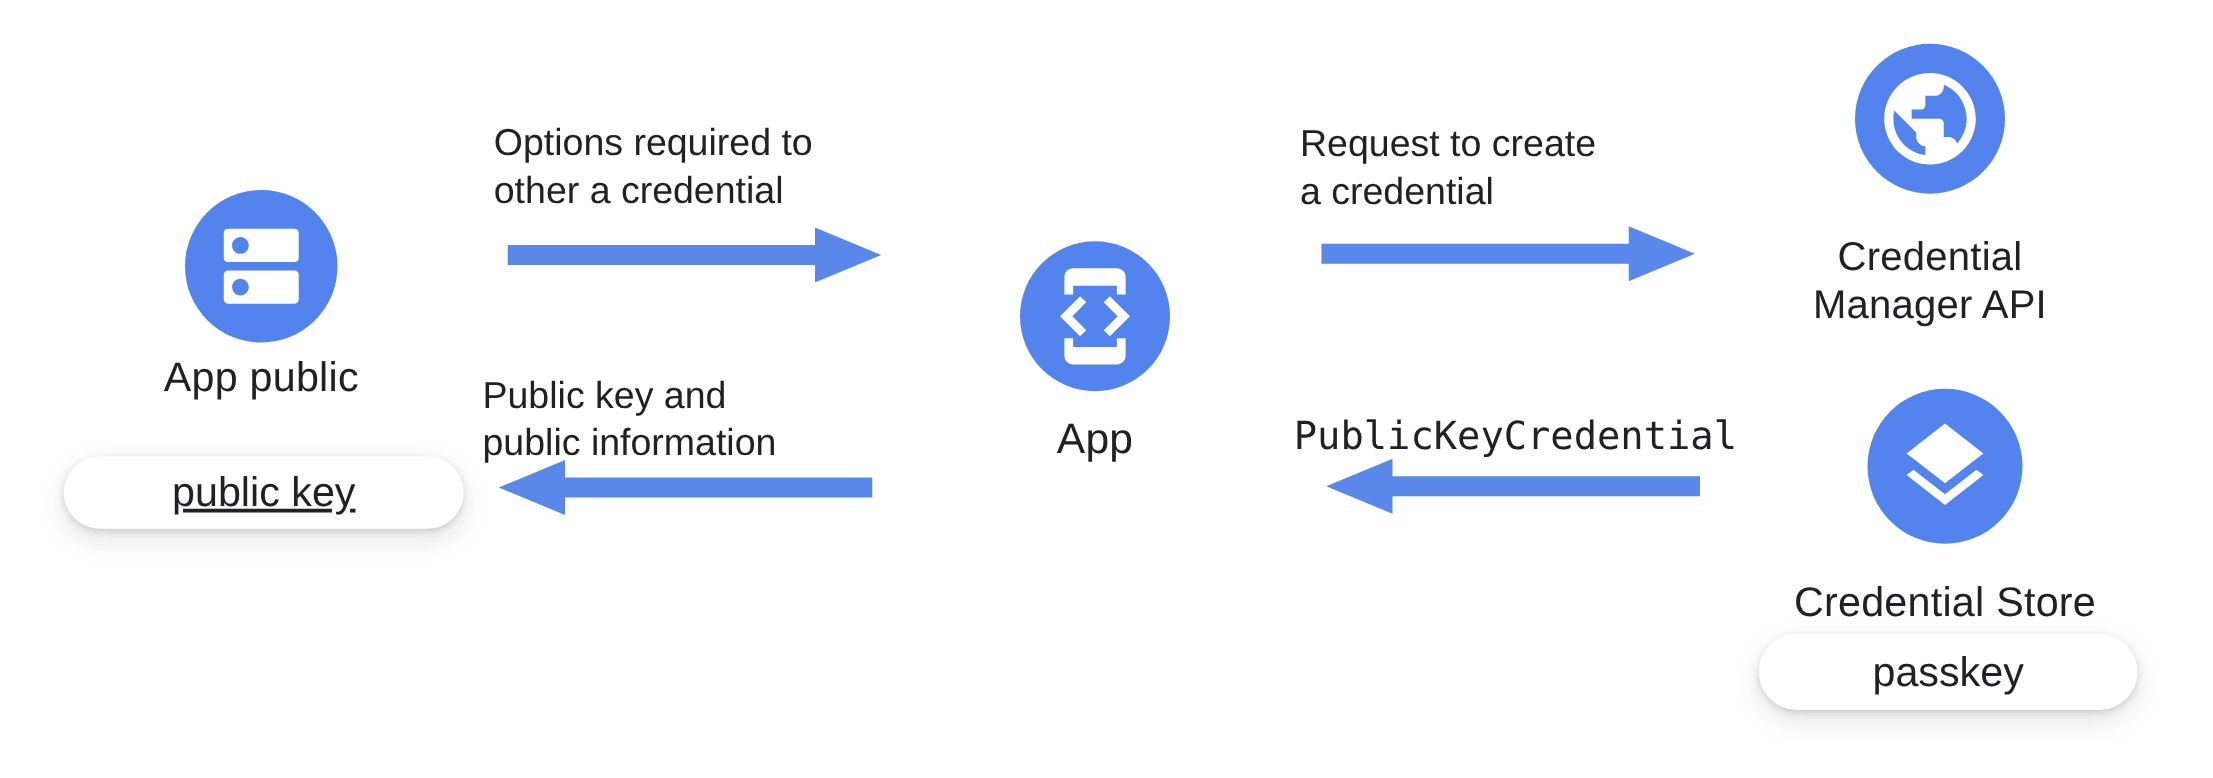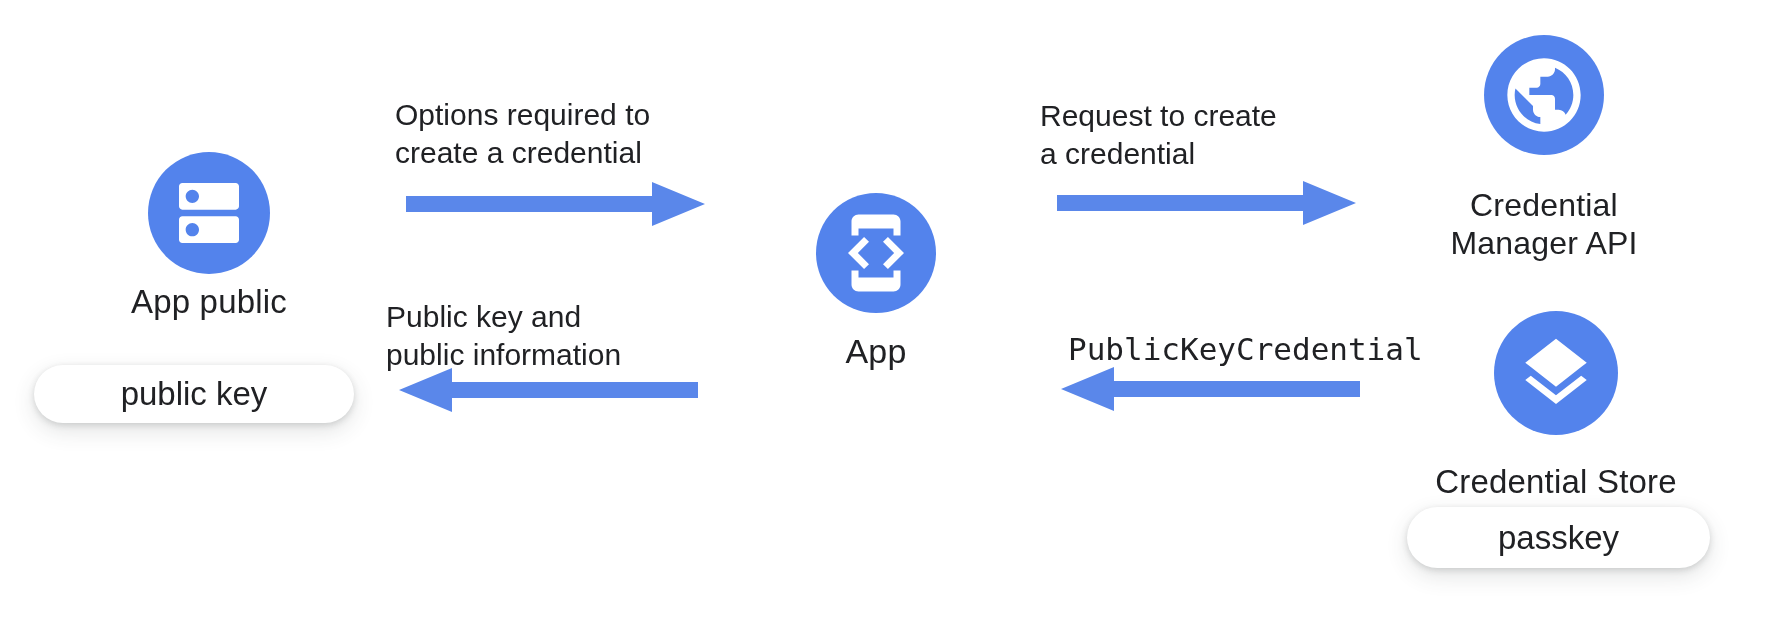--- a/index.html
+++ b/index.html
@@ -33,31 +33,31 @@
   #label-app{left:726px;top:332px;width:300px;font-size:34px;}
   #label-cm{left:1394px;top:176px;width:300px;font-size:32px;line-height:38px;margin-top:10px;}
   #label-store{left:1406px;top:449px;width:300px;font-size:33px;margin-top:14px;}
 
   .pill{
     position:absolute;background:var(--pill-bg);border-radius:999px;
     display:flex;align-items:center;justify-content:center;
     font-size:33px;font-weight:500;color:var(--text-dark);
     box-shadow:0 2px 6px rgba(60,64,67,.18),0 8px 22px rgba(60,64,67,.14);
   }
-  #pill-public-key{left:34px;top:365px;width:320px;height:58px;}
+  #pill-public-key{left:51px;top:365px;width:320px;height:58px;text-decoration:underline;}
   #pill-passkey{left:1407px;top:507px;width:303px;height:61px;}
 
   .flow-label{
     position:absolute;text-align:left;font-size:30px;line-height:38px;
     color:var(--text-dark);font-weight:400;
   }
   #flow1-label{left:395px;top:96px;width:324px;}
   #flow2-label{left:386px;top:298px;width:324px;}
   #flow3-label{left:1040px;top:97px;width:332px;}
-  #flow4-label{left:1068px;top:330px;width:400px;
+  #flow4-label{left:1035px;top:330px;width:400px;
     font-family:"DejaVu Sans Mono",monospace;font-size:31px;font-weight:400;}
 
   .arrow{position:absolute;width:300px;height:46px;}
   .arrow svg{display:block;width:100%;height:100%;}
   .arrow polygon{fill:var(--arrow-blue);}
   #arrow1{left:406px;top:181px;}
   #arrow2{left:398px;top:367px;}
   #arrow3{left:1057px;top:180px;}
   #arrow4{left:1060px;top:366px;}
 </style>
@@ -73,21 +73,21 @@
       </svg>
     </span>
   </div>
   <div class="node-label" id="label-server">App public</div>
   <div class="pill" id="pill-public-key">
     <span>public key</span>
   </div>
 
   <div class="flow-label" id="flow1-label">
     <div>Options required to</div>
-    <div>create a credential</div>
+    <div>other a credential</div>
   </div>
   <div class="arrow" id="arrow1">
     <svg viewBox="0 0 300 46" aria-hidden="true">
       <polygon points="0,15 246,15 246,1 299,23 246,45 246,31 0,31"></polygon>
     </svg>
   </div>
 
   <div class="flow-label" id="flow2-label">
     <div>Public key and</div>
     <div>public information</div>

